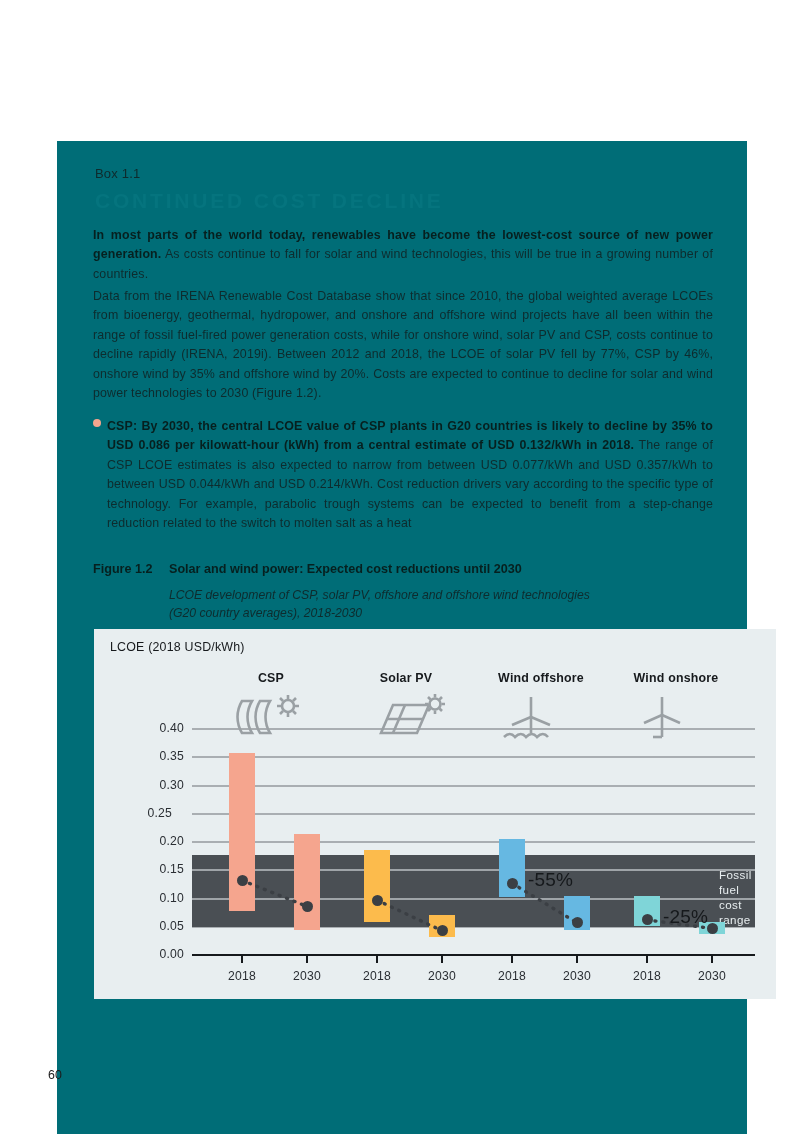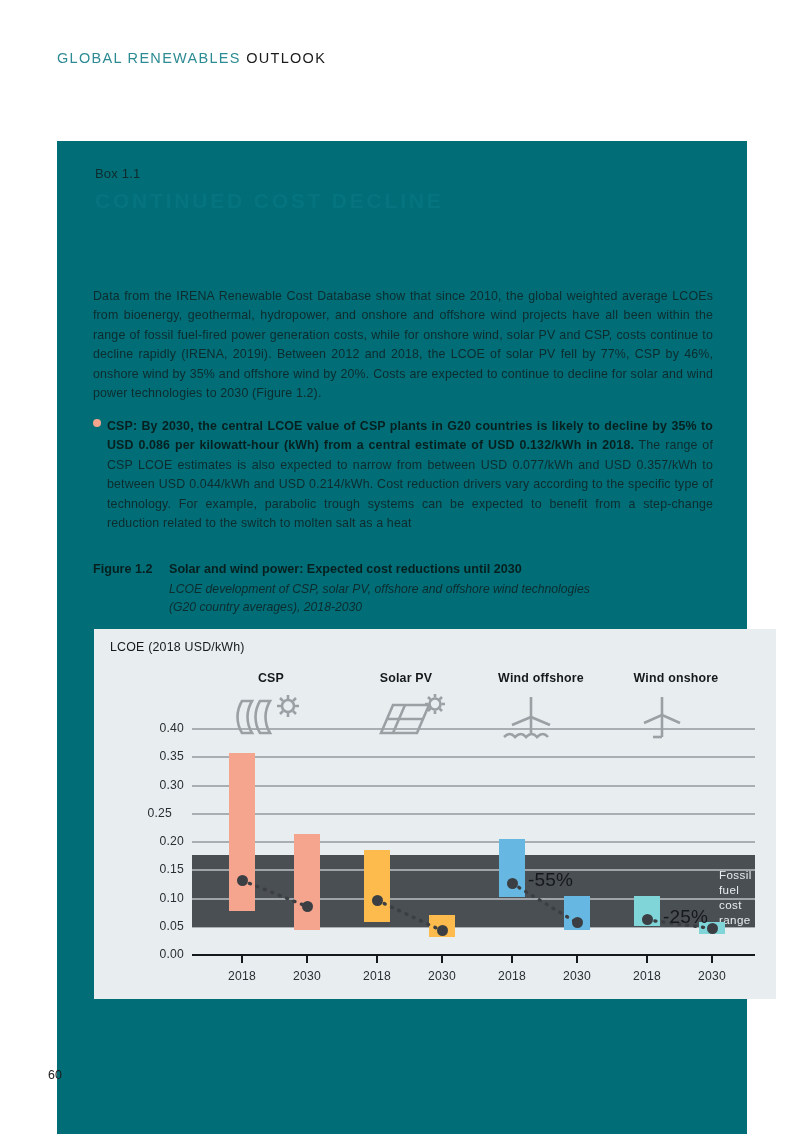--- a/index.html
+++ b/index.html
@@ -29,21 +29,21 @@
   .p1{top:85px;}
   .p2{top:146px;}
   .p3{top:276px;padding-left:14px;width:606px;}
   .bullet{position:absolute;left:36px;top:278px;width:8px;height:8px;border-radius:50%;background:#f5a58e;}
 
   
   .figcap{position:absolute;left:36px;top:421px;font-size:12.6px;color:#06201f;}
   .figcap .ttl{font-weight:700;}
   .figcap .lab{font-weight:700;display:inline-block;width:76px;}
   .figcap .sub{display:block;margin-left:76px;font-style:italic;font-weight:400;color:#0d2c2e;
-               font-size:12.2px;line-height:17.5px;margin-top:5px;}
+               font-size:12.2px;line-height:17.5px;margin-top:11px;}
 
   
   .panel{position:absolute;left:37px;top:488px;width:682px;height:370px;background:#e8eef0;}
   .axislabel{position:absolute;left:16px;top:11px;font-size:12.4px;color:#16191c;letter-spacing:.2px;}
 
   .plot{position:absolute;left:0;top:0;width:682px;height:370px;}
 
   .ytick{position:absolute;font-size:12.2px;color:#2a2e33;text-align:right;width:42px;letter-spacing:.2px;}
 
   .grid{position:absolute;height:2px;background:#a9aeb2;}
@@ -66,30 +66,29 @@
   .source{position:absolute;left:0;top:866px;width:690px;text-align:center;
           font-size:11.4px;color:#0c2b2d;letter-spacing:.2px;}
 
   .pageno{position:absolute;left:48px;top:1068px;font-size:12.4px;color:#1b1b1b;}
 </style>
 </head>
 <body>
 
 <div class="page">
 
-  <div class="runhead">
-    <span class="a">GLOBAL RENEWABLES</span>
-    <span class="b">OUTLOOK</span>
-  </div>
 
   <div class="box">
 
     <div class="boxlabel">Box 1.1</div>
     <div class="ghosttitle">CONTINUED COST DECLINE</div>
 
+    <div class="btext p1">
+      <b>In most parts of the world today, renewables have become the lowest-cost source of new power generation.</b><span> As costs continue to fall for solar and wind technologies, this will be true in a growing number of countries.</span>
+    </div>
 
     <div class="btext p2">Data from the IRENA Renewable Cost Database show that since 2010, the global weighted average LCOEs from bioenergy, geothermal, hydropower, and onshore and offshore wind projects have all been within the range of fossil fuel-fired power generation costs, while for onshore wind, solar PV and CSP, costs continue to decline rapidly (IRENA, 2019i). Between 2012 and 2018, the LCOE of solar PV fell by 77%, CSP by 46%, onshore wind by 35% and offshore wind by 20%. Costs are expected to continue to decline for solar and wind power technologies to 2030 (Figure 1.2).</div>
 
     <div class="bullet"></div>
     <div class="btext p3">
       <b>CSP: By 2030, the central LCOE value of CSP plants in G20 countries is likely to decline by 35% to USD 0.086 per kilowatt-hour (kWh) from a central estimate of USD 0.132/kWh in 2018.</b><span> The range of CSP LCOE estimates is also expected to narrow from between USD 0.077/kWh and USD 0.357/kWh to between USD 0.044/kWh and USD 0.214/kWh. Cost reduction drivers vary according to the specific type of technology. For example, parabolic trough systems can be expected to benefit from a step-change reduction related to the switch to molten salt as a heat</span>
     </div>
 
     <div class="figcap">
       <span class="lab">Figure 1.2</span><span class="ttl">Solar and wind power: Expected cost reductions until 2030</span>

